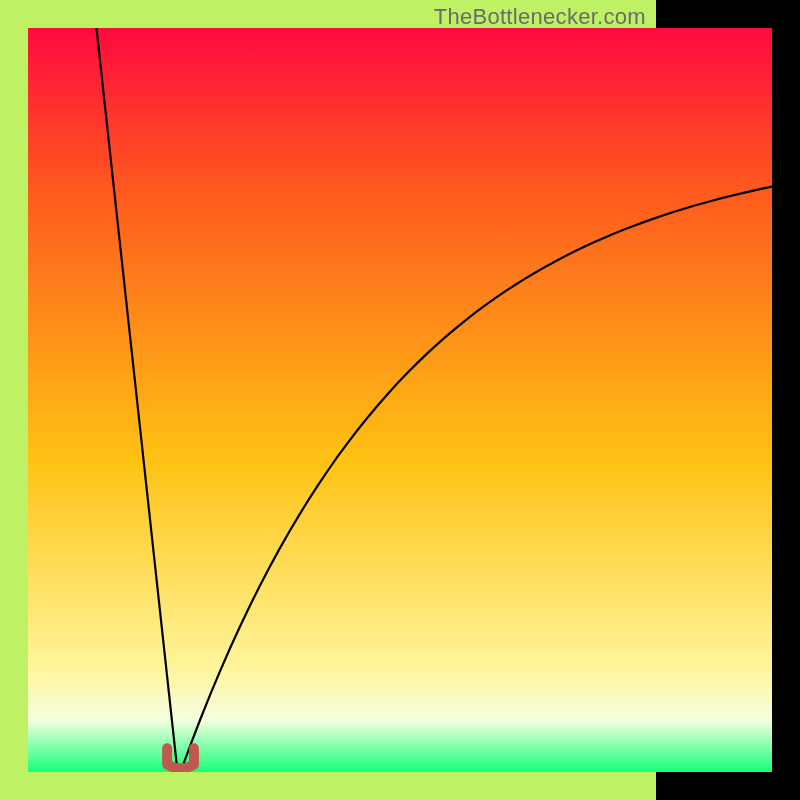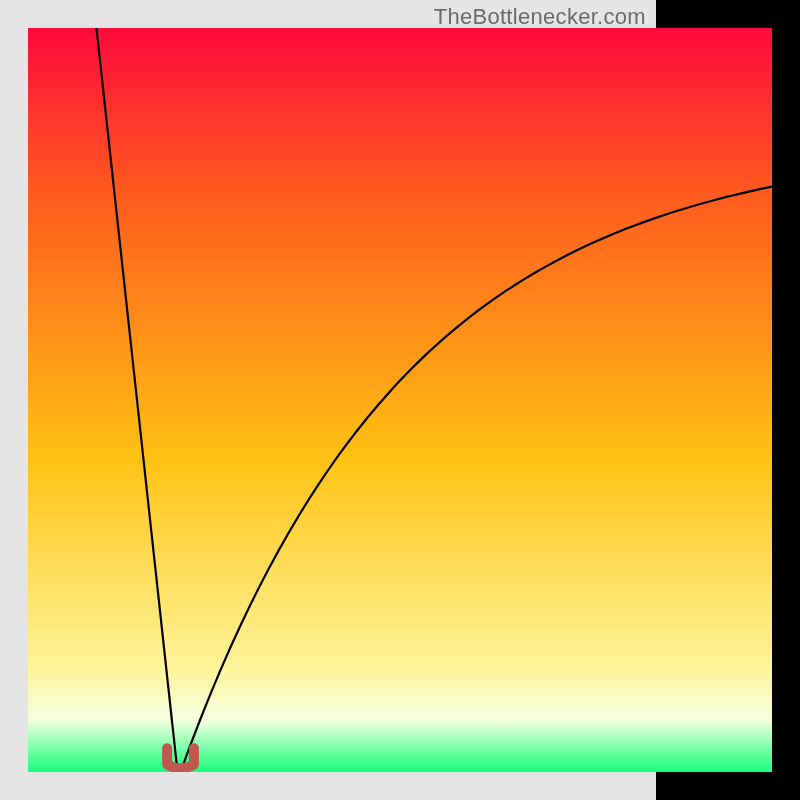--- a/index.html
+++ b/index.html
@@ -7,21 +7,21 @@
     padding: 0;
     width: 800px;
     height: 800px;
     overflow: hidden;
     background: #000;
     font-family: Arial, Helvetica, sans-serif;
   }
   .outer {
     width: 656px;
     height: 800px;
-    background: #e5e5e5;
+    background: #bef264;
     position: relative;
     text-align: right;
   }
   .plot {
     position: absolute;
     left: 28px;
     top: 28px;
     width: 744px;
     height: 744px;
   }

